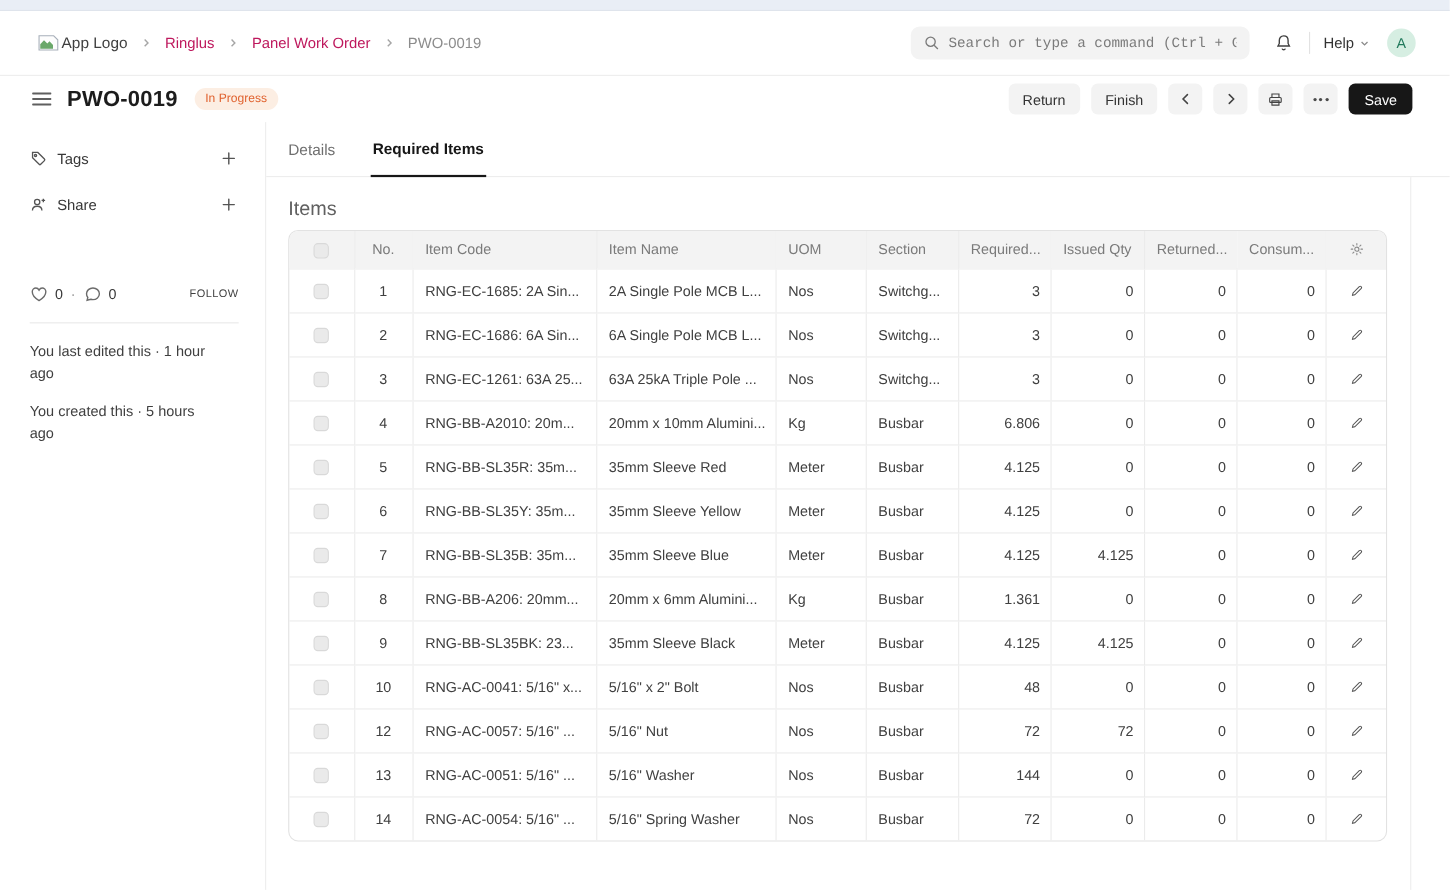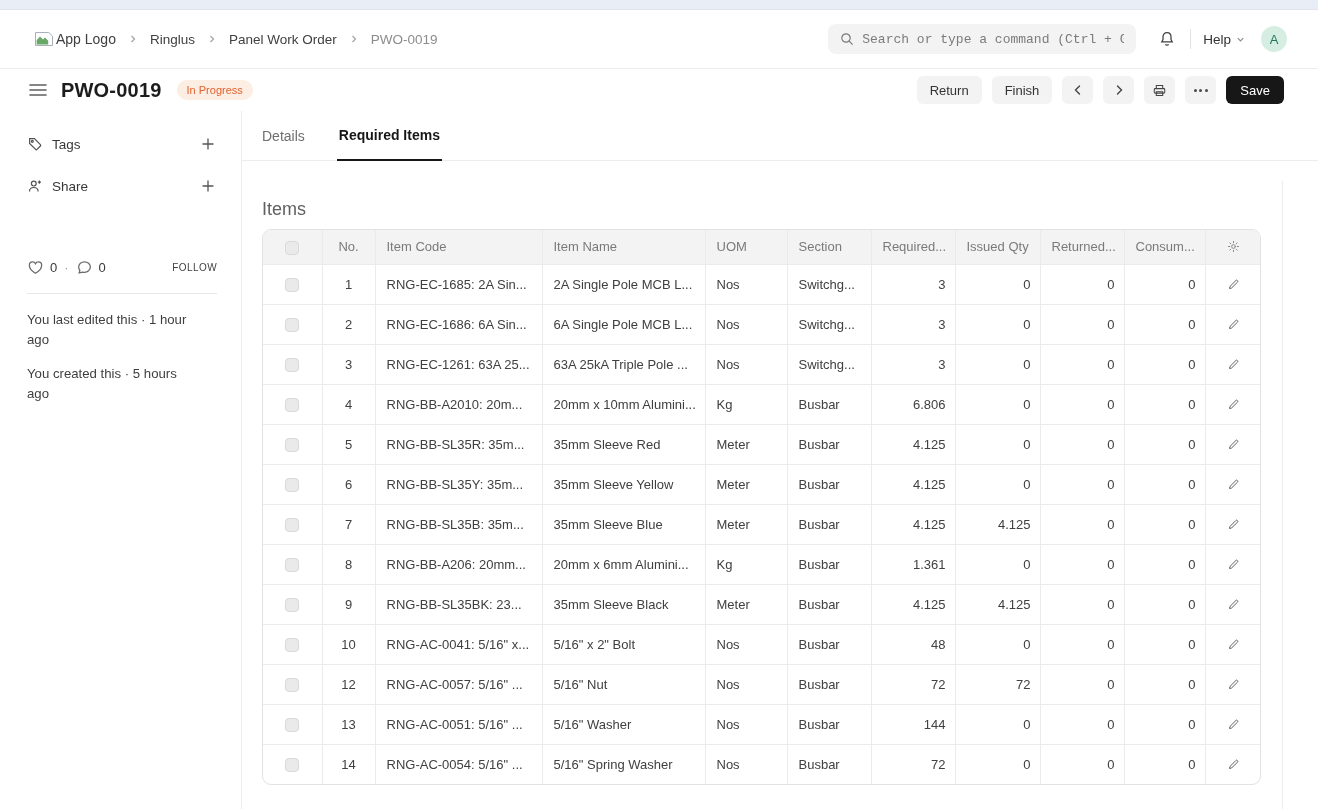--- a/index.html
+++ b/index.html
@@ -17,21 +17,21 @@
   .topstrip { height: 10px; background: var(--topstrip-bg, #e9eef6); border-bottom: 1px solid #dfe4ec; }
 
   
   .navbar {
     height: 59px; border-bottom: 1px solid #ededed;
     display: flex; align-items: center; padding: 0 31px 0 34px;
   }
   .nav-left { display: flex; align-items: center; gap: 10px; }
   .logo { display: flex; align-items: center; gap: 2px; cursor: pointer; }
   .logo-text { font-size: 14px; color: #3f3f3f; }
-  .crumb { font-size: 13.5px; color: #404040; cursor: pointer; white-space: nowrap; }
+  .crumb { font-size: 13.5px; color: #be185d; cursor: pointer; white-space: nowrap; }
   .crumb.current { color: #8c8c8c; cursor: default; }
   .crumb-chev { color: #b0b0b0; margin: 0 2px; }
   .nav-right { margin-left: auto; display: flex; align-items: center; }
   .searchbar {
     width: 308px; height: 30px; background: #f3f3f3; border: none; border-radius: 8px;
     padding: 0 12px 0 34px; font-family: Liberation Mono, monospace; font-size: 13px; color: #8b5cf6; outline: none;
   }
   .searchbar::placeholder { color: #7b7b7b; }
   .search-wrap { position: relative; margin-right: 18px; }
   .search-wrap .mag { position: absolute; left: 11px; top: 7px; color: #7b7b7b; }
@@ -78,21 +78,21 @@
   .count { font-size: 13px; color: #383838; }
   .dot-sep { color: #9a9a9a; margin: 0 7px; }
   .follow-btn {
     margin-left: auto; background: none; border: none; cursor: pointer; font-family: inherit;
     font-size: 10px; letter-spacing: 0.4px; color: #3f3f3f;
   }
   .side-divider { height: 1px; background: #e8e8e8; margin: 17px 0 16px; }
   .side-note { font-size: 13.2px; color: #3f3f3f; line-height: 20px; margin-bottom: 14px; width: 172px; }
 
   
-  .main { flex: 1; display: flex; flex-direction: column; gap: 20px; }
+  .main { flex: 1; display: flex; flex-direction: column; }
   .tabbar { height: 50px; border-bottom: 1px solid #ededed; display: flex; align-items: stretch; padding-left: 18px; gap: 30px; }
   .tab {
     background: none; border: none; cursor: pointer; font-family: inherit; font-size: 14px;
     color: #6f6f6f; padding: 0 2px; display: flex; align-items: center;
   }
   .tab.active { color: #171717; font-weight: 700; border-bottom: 2px solid #171717; margin-bottom: -1px; }
   .content-row { flex: 1; display: flex; }
   .content { width: 1041px; flex: 0 0 1041px; border-right: 1px solid #ededed; padding: 18px 0 0 20px; }
   .items-label { font-size: 18px; color: #606060; margin-bottom: 9px; }
 

